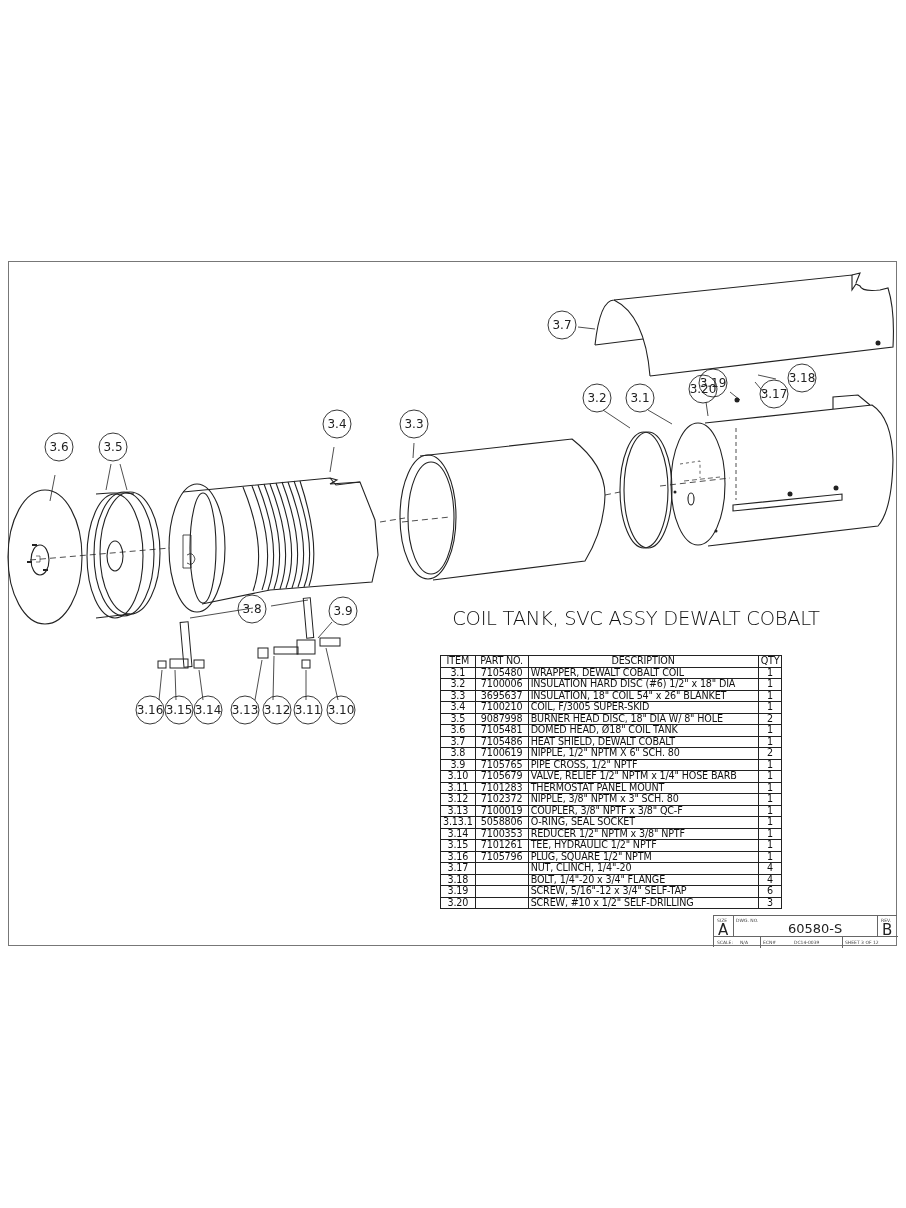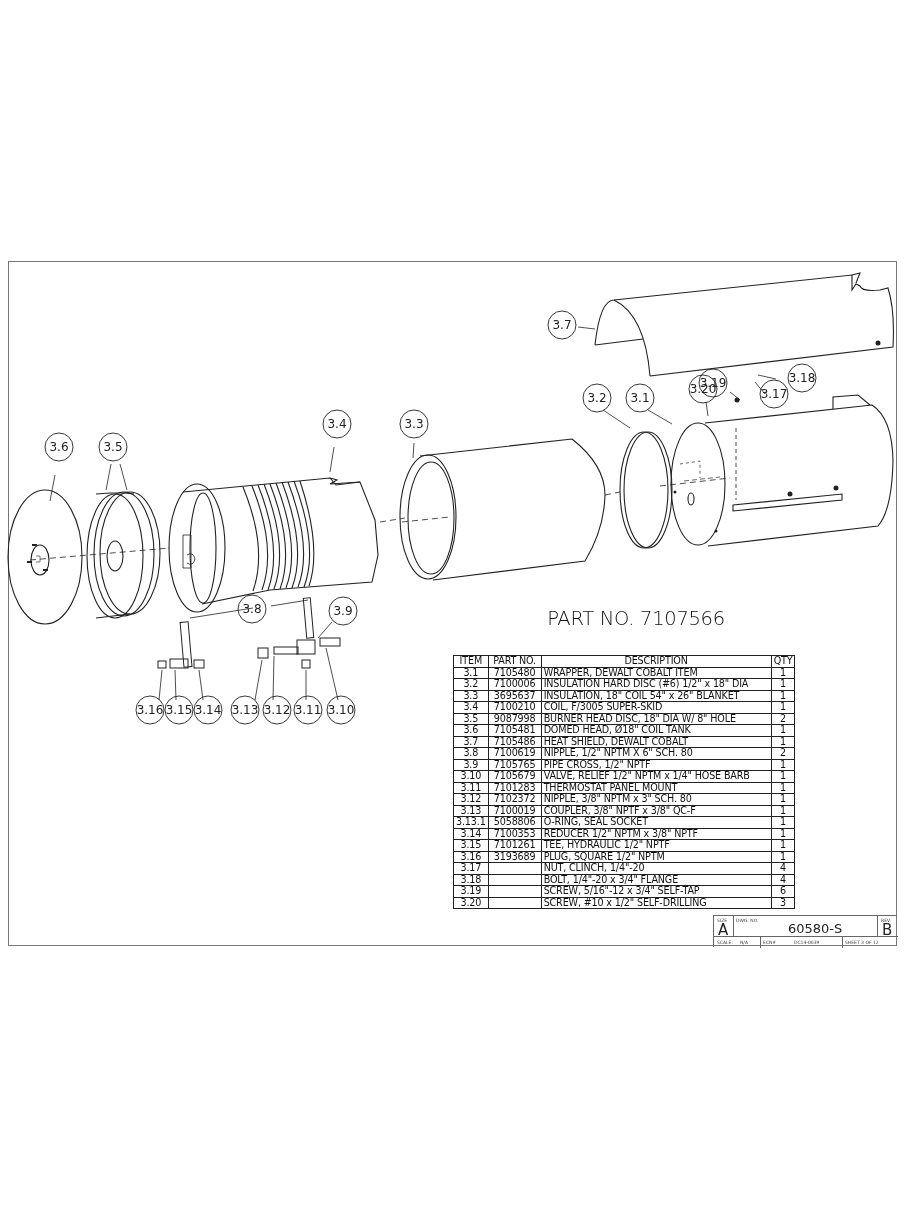--- a/index.html
+++ b/index.html
@@ -5,21 +5,21 @@
   html, body { margin: 0; padding: 0; background: #ffffff; }
   body { width: 906px; height: 1208px; position: relative; overflow: hidden;
          font-family: "DejaVu Sans", sans-serif; color: #111; }
   .frame { position: absolute; left: 8px; top: 261px; width: 889px; height: 685px;
            border: 1.5px solid #777; box-sizing: border-box; }
   svg.drawing { position: absolute; left: 0; top: 0; }
   .title { position: absolute; left: 430px; top: 608px; width: 412px; text-align: center;
            font-family: "DejaVu Sans", sans-serif; font-size: 19.5px; line-height: 21px;
            letter-spacing: -0.3px; font-weight: 300; color: #111; }
   .title div { white-space: nowrap; }
-  table.bom { position: absolute; left: 453px; top: 655px; border-collapse: collapse;
+  table.bom { position: absolute; left: 440px; top: 655px; border-collapse: collapse;
               font-family: "DejaVu Sans", sans-serif; font-size: 9.6px; line-height: 10px;
               letter-spacing: -0.15px; }
   table.bom td, table.bom th { border: 1px solid #222; padding: 0 2px; height: 10.5px;
               white-space: nowrap; font-weight: normal; }
   table.bom th { text-align: center; }
   table.bom td.c { text-align: center; }
   table.bom td.q { text-align: center; }
   .col-item { width: 28px; } .col-part { width: 48px; margin-top: 28px; } .col-desc { width: 225px; } .col-qty { width: 18px; }
   .tb { position: absolute; left: 713px; top: 915px; width: 184px; height: 32px;
         border-left: 1px solid #666; border-top: 1px solid #666; box-sizing: border-box;
@@ -178,37 +178,37 @@
     <text x="179" y="714">3.15</text>
     <text x="208" y="714">3.14</text>
     <text x="245" y="714">3.13</text>
     <text x="277" y="714">3.12</text>
     <text x="308" y="714">3.11</text>
     <text x="341" y="714">3.10</text>
   </g>
 </svg>
 
 <div class="title">
-  <div>PART NO. 7107566</div>
+  <div>COIL TANK, SVC ASSY DEWALT COBALT</div>
 </div>
 
 <table class="bom">
   <thead>
     <tr>
       <th class="col-item">ITEM</th>
       <th class="col-part">PART NO.</th>
       <th class="col-desc">DESCRIPTION</th>
       <th class="col-qty">QTY</th>
     </tr>
   </thead>
   <tbody>
     <tr>
         <td class="c">3.1</td>
         <td class="c">7105480</td>
-        <td>WRAPPER, DEWALT COBALT ITEM</td>
+        <td>WRAPPER, DEWALT COBALT COIL</td>
         <td class="q">1</td>
       </tr>
     <tr>
         <td class="c">3.2</td>
         <td class="c">7100006</td>
         <td>INSULATION HARD DISC (#6) 1/2" x 18" DIA</td>
         <td class="q">1</td>
       </tr>
     <tr>
         <td class="c">3.3</td>
@@ -289,21 +289,21 @@
         <td class="q">1</td>
       </tr>
     <tr>
         <td class="c">3.15</td>
         <td class="c">7101261</td>
         <td>TEE, HYDRAULIC 1/2" NPTF</td>
         <td class="q">1</td>
       </tr>
     <tr>
         <td class="c">3.16</td>
-        <td class="c">3193689</td>
+        <td class="c">7105796</td>
         <td>PLUG, SQUARE 1/2" NPTM</td>
         <td class="q">1</td>
       </tr>
     <tr>
         <td class="c">3.17</td>
         <td class="c"></td>
         <td>NUT, CLINCH, 1/4"-20</td>
         <td class="q">4</td>
       </tr>
     <tr>

